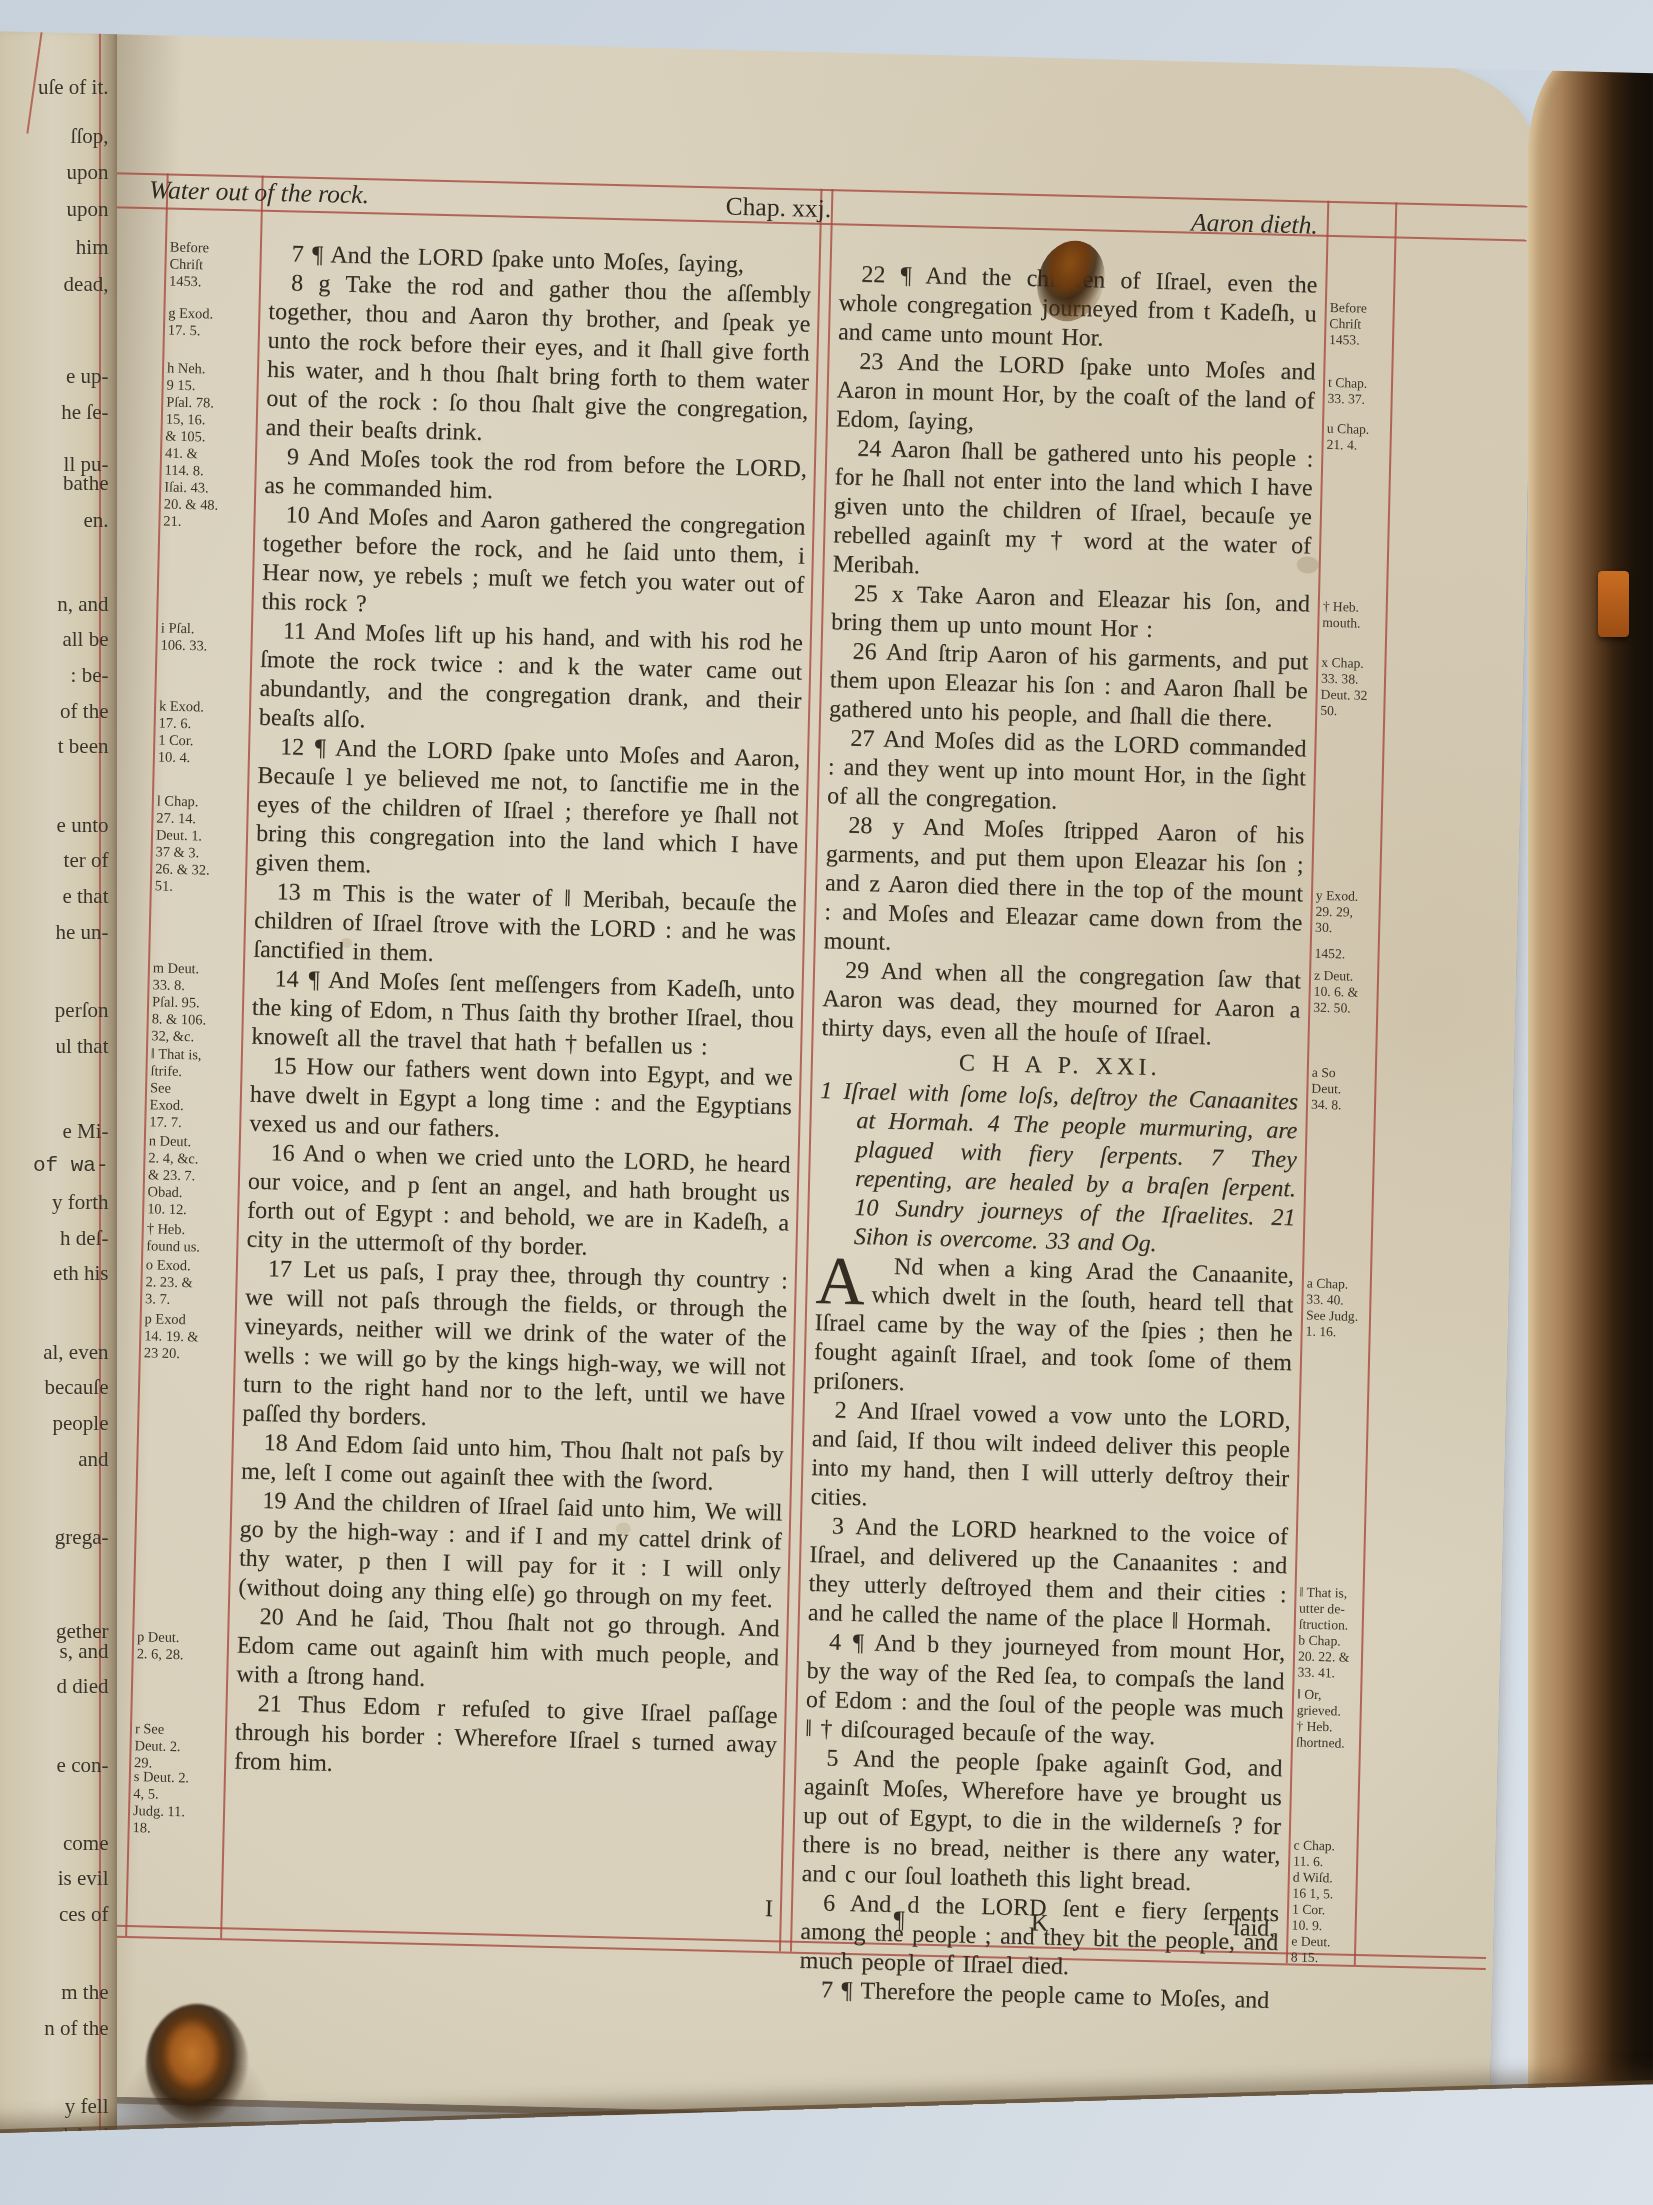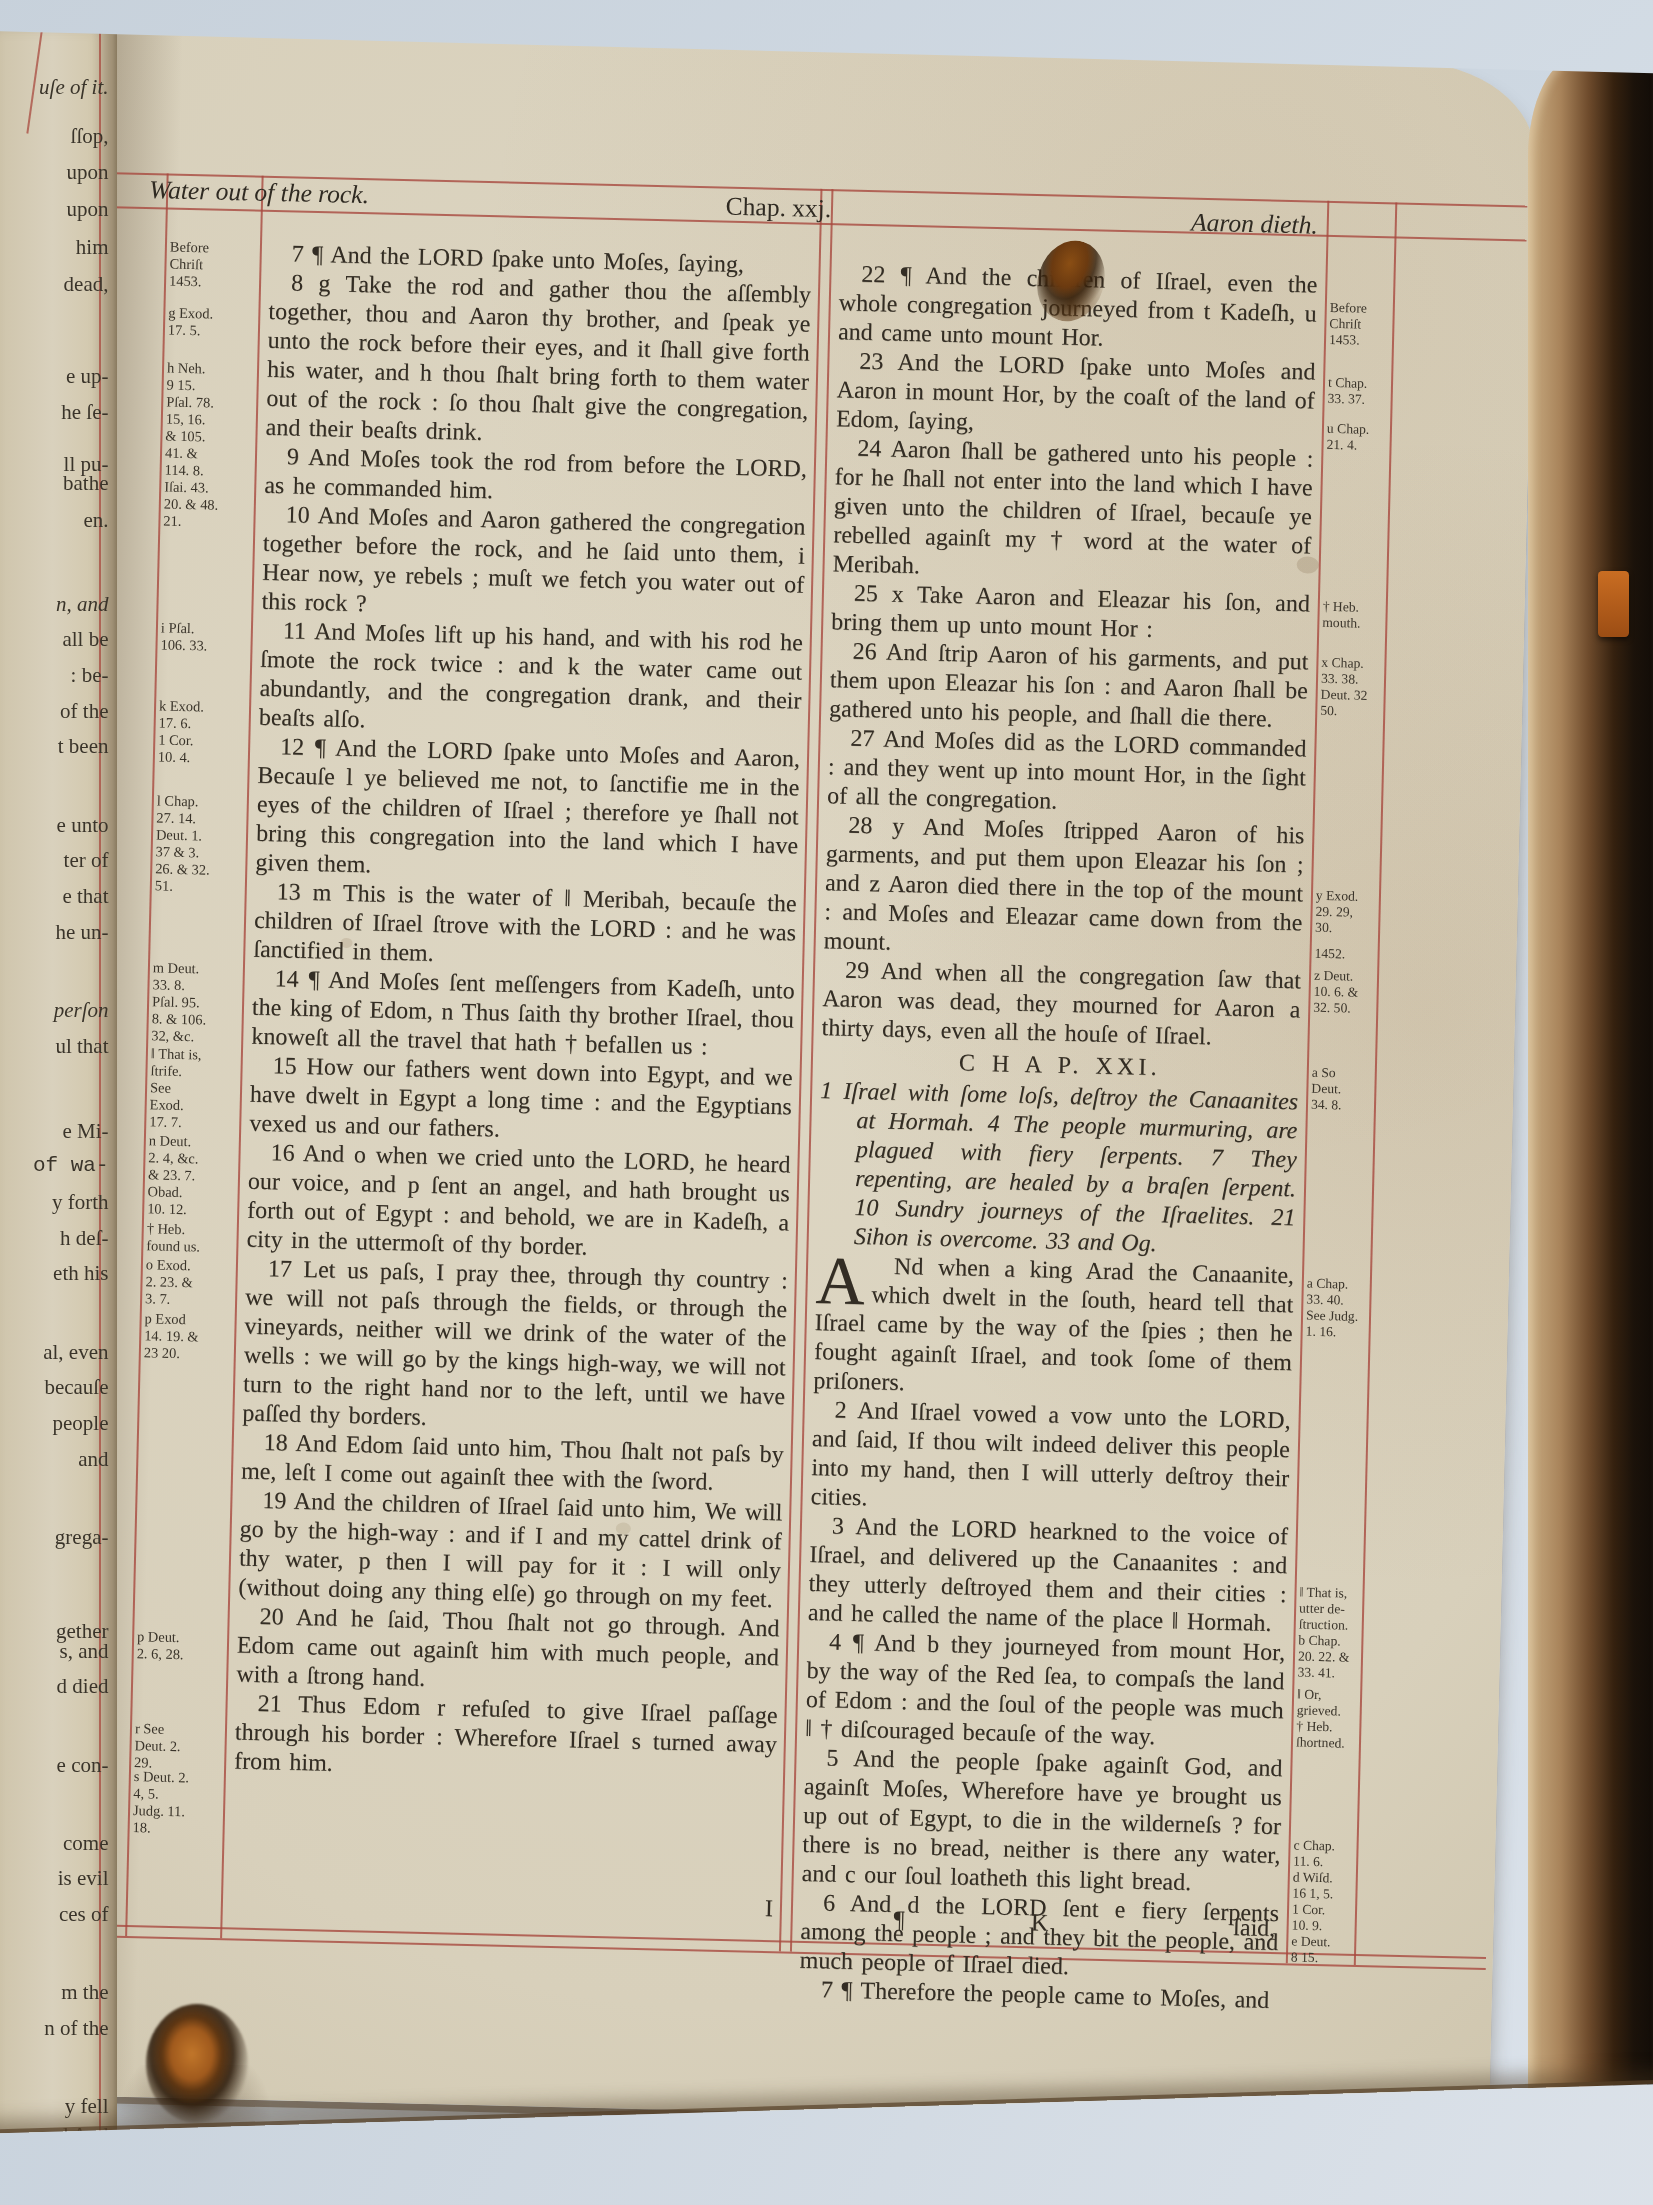--- a/index.html
+++ b/index.html
@@ -10,21 +10,21 @@
   }
   
   .prev-page{
     position:absolute;left:0;top:24px;width:117px;height:2116px;
     background:linear-gradient(90deg,#cfc5ac 0%,#d9d1bd 45%,#d3c9af 78%,#bdb094 96%,#a3957a 100%);
     box-shadow:inset -12px 0 15.3px rgba(90,70,45,.35);
     overflow:hidden;z-index:3;
   }
   .prev-page .redline{position:absolute;top:0;bottom:0;width:1.7px;background:rgba(168,73,63,.75);}
   .frag{position:absolute;right:8.5px;font-size:21px;line-height:24px;white-space:nowrap;color:#3a342a;}
-  .frag.it{font-style:italic;}
+  .frag.it{}
   
   .page{
     position:absolute;left:107px;top:31px;width:1431px;height:2065px;
     transform:rotate(1.35deg);transform-origin:top left;
     background:
       radial-gradient(90% 70% at 80% 12%, rgba(150,115,70,.10), rgba(0,0,0,0) 60%),
       radial-gradient(60% 40% at 94% 46%, rgba(140,100,55,.12), rgba(0,0,0,0) 70%),
       radial-gradient(120% 100% at 45% 40%, #ded7c4 0%, #d8d0bb 55%, #cbc1a8 85%, #b9ac91 100%);
     border-radius:22px 127px 8.5px 34px / 17px 93px 12px 25.5px;
     box-shadow:0 6.8px 0 rgba(95,74,51,.55), 0 15.3px 18.7px rgba(60,45,28,.35);
@@ -111,21 +111,21 @@
     <div class="frag" style="top: 340px;">e up-</div>
 
     <div class="frag" style="top: 376px;">he ſe-</div>
 
     <div class="frag" style="top: 428px;">ll pu-</div>
 
     <div class="frag" style="top: 447px;">bathe</div>
 
     <div class="frag" style="top: 484px;">en.</div>
 
-    <div class="frag" style="top: 568px; font-style: italic;">n, and</div>
+    <div class="frag" style="top: 568px;">n, and</div>
 
     <div class="frag" style="top: 603px;">all be</div>
 
     <div class="frag" style="top: 639px;">: be-</div>
 
     <div class="frag" style="top: 675px;">of the</div>
 
     <div class="frag" style="top: 710px;">t been</div>
 
     <div class="frag" style="top: 789px;">e unto</div>

